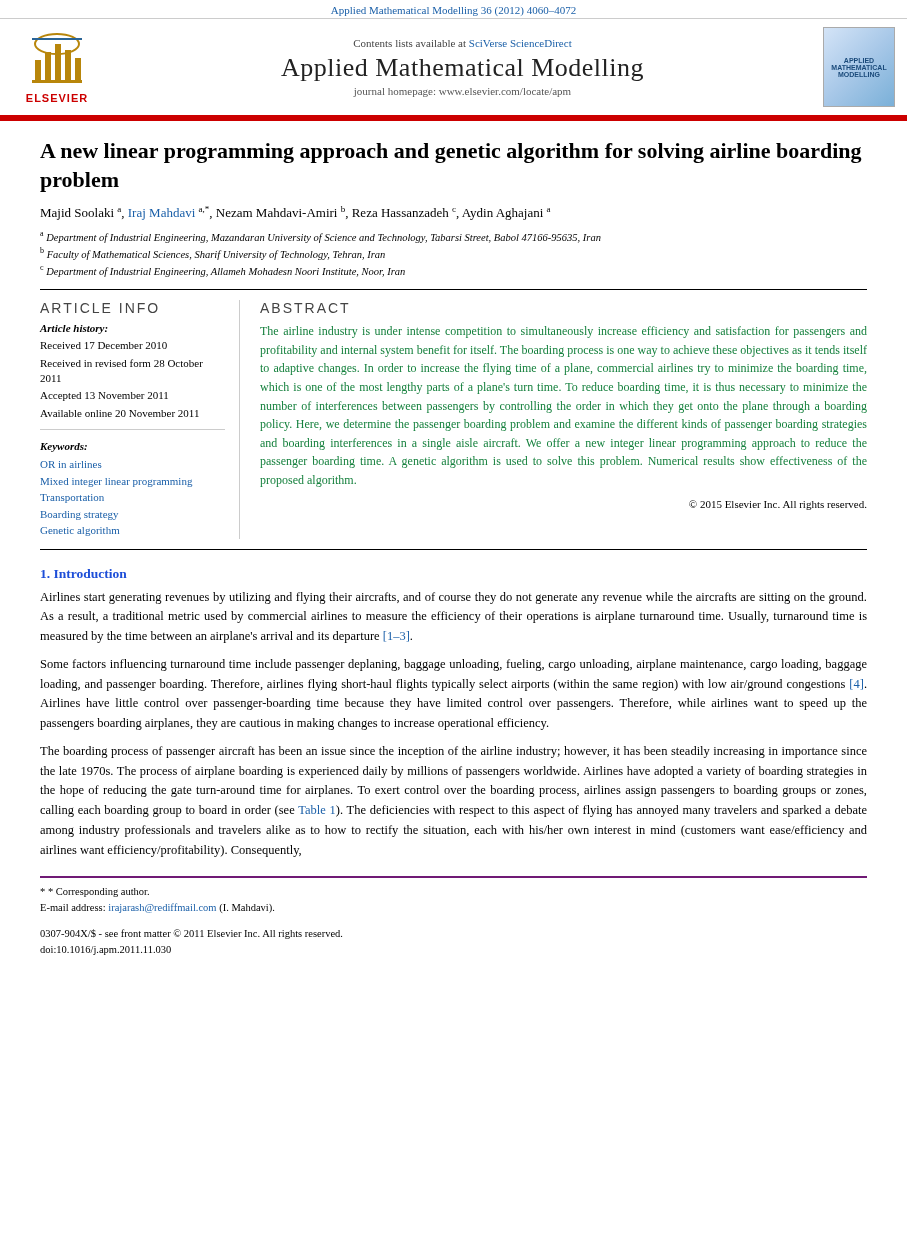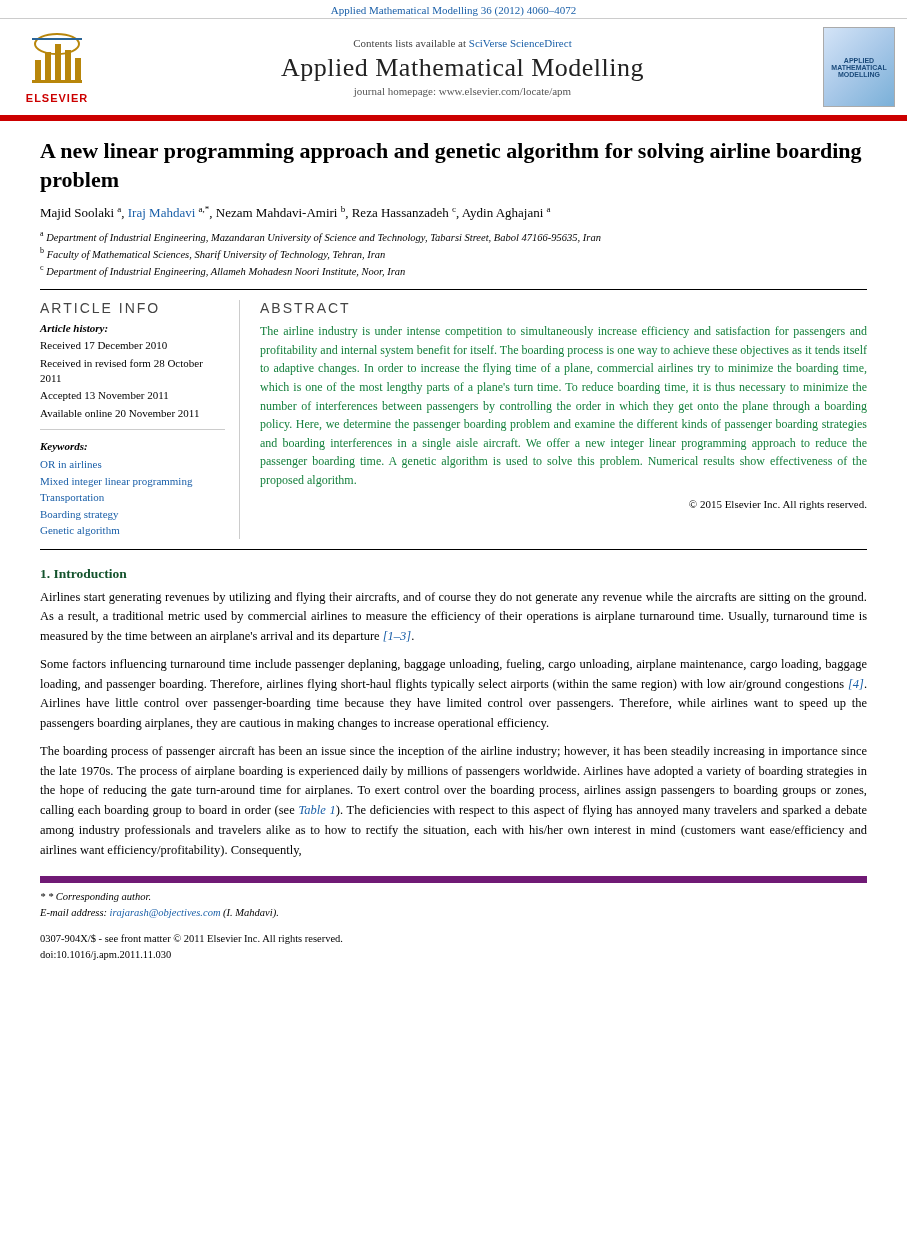--- a/index.html
+++ b/index.html
@@ -198,39 +198,38 @@
       text-align: right;
       font-size: 11px;
       margin-top: 8px;
       color: #000;
     }
 
     
     .section-header {
       font-size: 13.5px;
       font-weight: bold;
-      color: #14532d;
+      color: #1d4ed8;
       margin-top: 16px;
       margin-bottom: 6px;
     }
     .body-text {
       font-size: 12.5px;
       line-height: 1.58;
       text-align: justify;
       color: #000;
       margin-bottom: 8px;
     }
-    .body-text .ref-link { color: #1a5fa8; font-style: italic; }
+    .body-text .ref-link { color: #1a5fa8; }
 
     
     .footnote-section {
       margin-top: 16px;
-      border-top: 7px solid #701a75;
+      border-top: 2px solid #701a75;
       padding-top: 6px;
-      font-style: italic;
     }
     .footnote-line {
       font-size: 10.5px;
       line-height: 1.5;
       color: #000;
     }
     .footnote-line a { color: #1a5fa8; }
     .footer-bottom {
       margin-top: 10px;
       font-size: 10.5px;
@@ -348,21 +347,21 @@
   <div class="body-text">
     The boarding process of passenger aircraft has been an issue since the inception of the airline industry; however, it has been steadily increasing in importance since the late 1970s. The process of airplane boarding is experienced daily by millions of passengers worldwide. Airlines have adopted a variety of boarding strategies in the hope of reducing the gate turn-around time for airplanes. To exert control over the boarding process, airlines assign passengers to boarding groups or zones, calling each boarding group to board in order (see <span class="ref-link">Table 1</span>). The deficiencies with respect to this aspect of flying has annoyed many travelers and sparked a debate among industry professionals and travelers alike as to how to rectify the situation, each with his/her own interest in mind (customers want ease/efficiency and airlines want efficiency/profitability). Consequently,
   </div>
 
   <div class="footnote-section">
     <div class="footnote-line">
       * <span>* Corresponding author.</span>
     </div>
     <div class="footnote-line">
       <span>E-mail address:</span>
-      <a>irajarash@objectives.com</a>
+      <a>irajarash@rediffmail.com</a>
       <span>(I. Mahdavi).</span>
     </div>
   </div>
 
   <div class="footer-bottom">
     <div>0307-904X/$ - see front matter © 2011 Elsevier Inc. All rights reserved.</div>
     <div>doi:10.1016/j.apm.2011.11.030</div>
   </div>
 
 </div>

